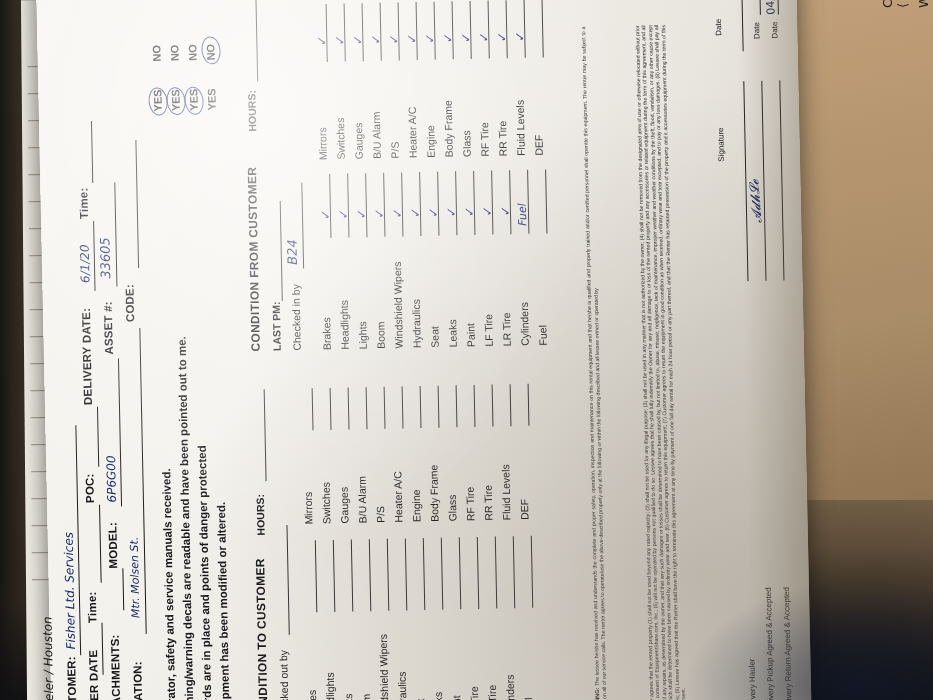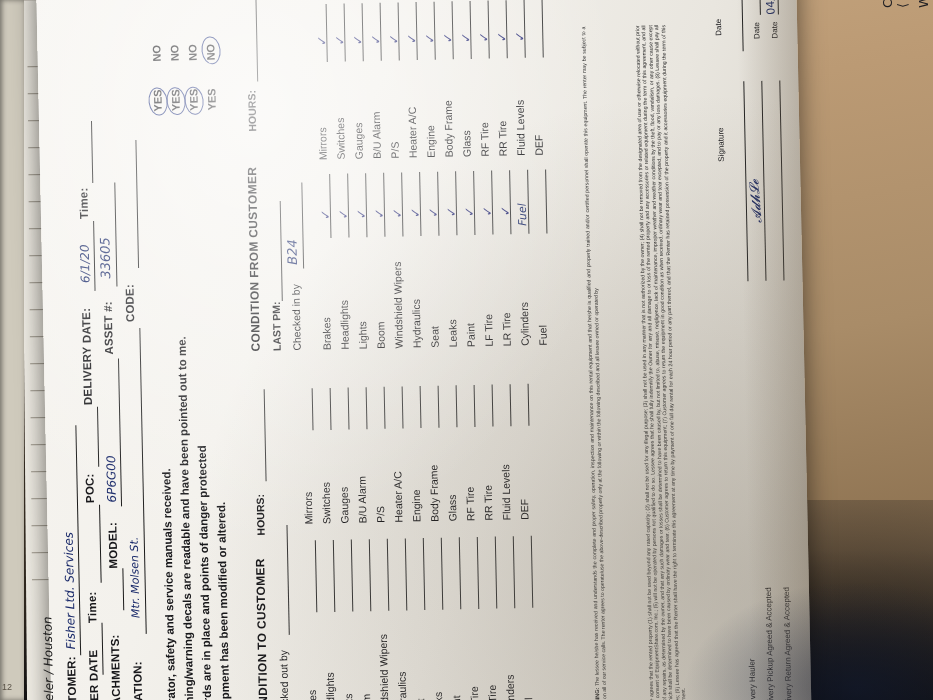--- a/index.html
+++ b/index.html
@@ -240,23 +240,20 @@
         <i></i>
         <i></i>
         <i></i>
         <i></i>
         <i></i>
         <i></i>
         <i></i>
     </div>
   </div>
 
-  <div class="left-strip">
-    <div class="left-strip-num">12</div>
-  </div>
 
   <div class="code-ann rot" style="left:880px; top:8px;">CODE: ⟨</div>
   <div class="code-ann rot" style="left:916px; top:8px;">WHEEL #: 3105</div>
 
   <div class="paper-wrap">
     <div class="paper"></div>
 
     <div class="doc">
 
       <div class="hdr-line" style="left:8px; top:6px;">CUSTOMER:</div>

